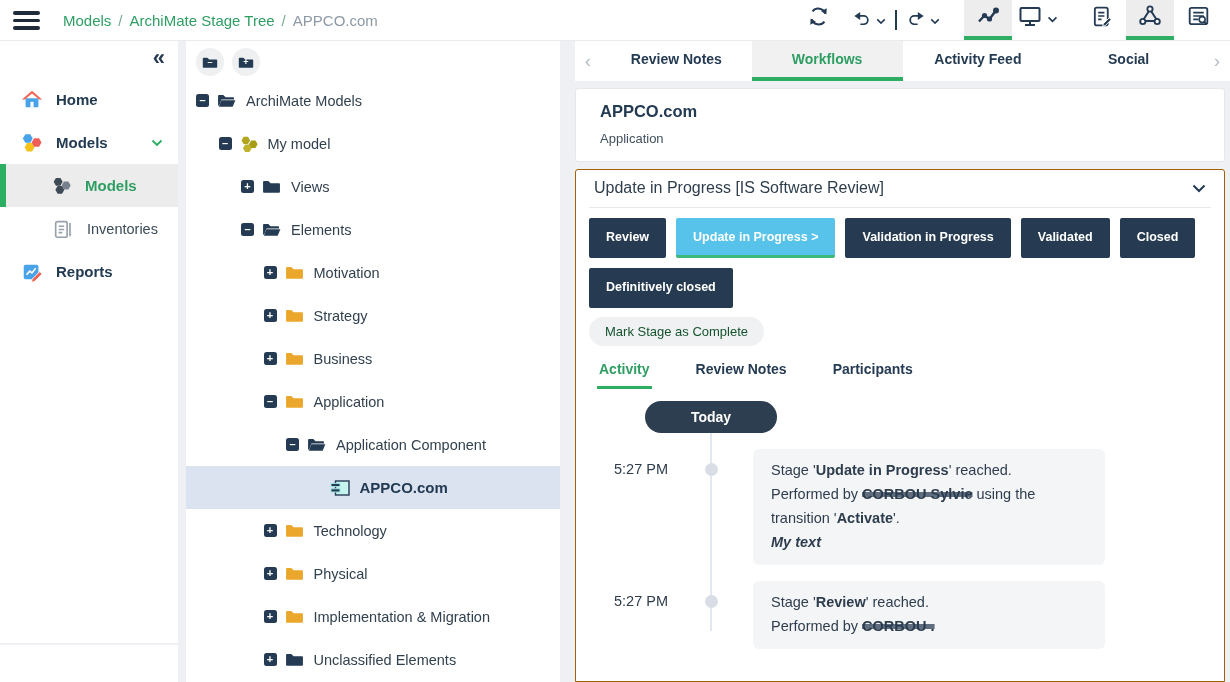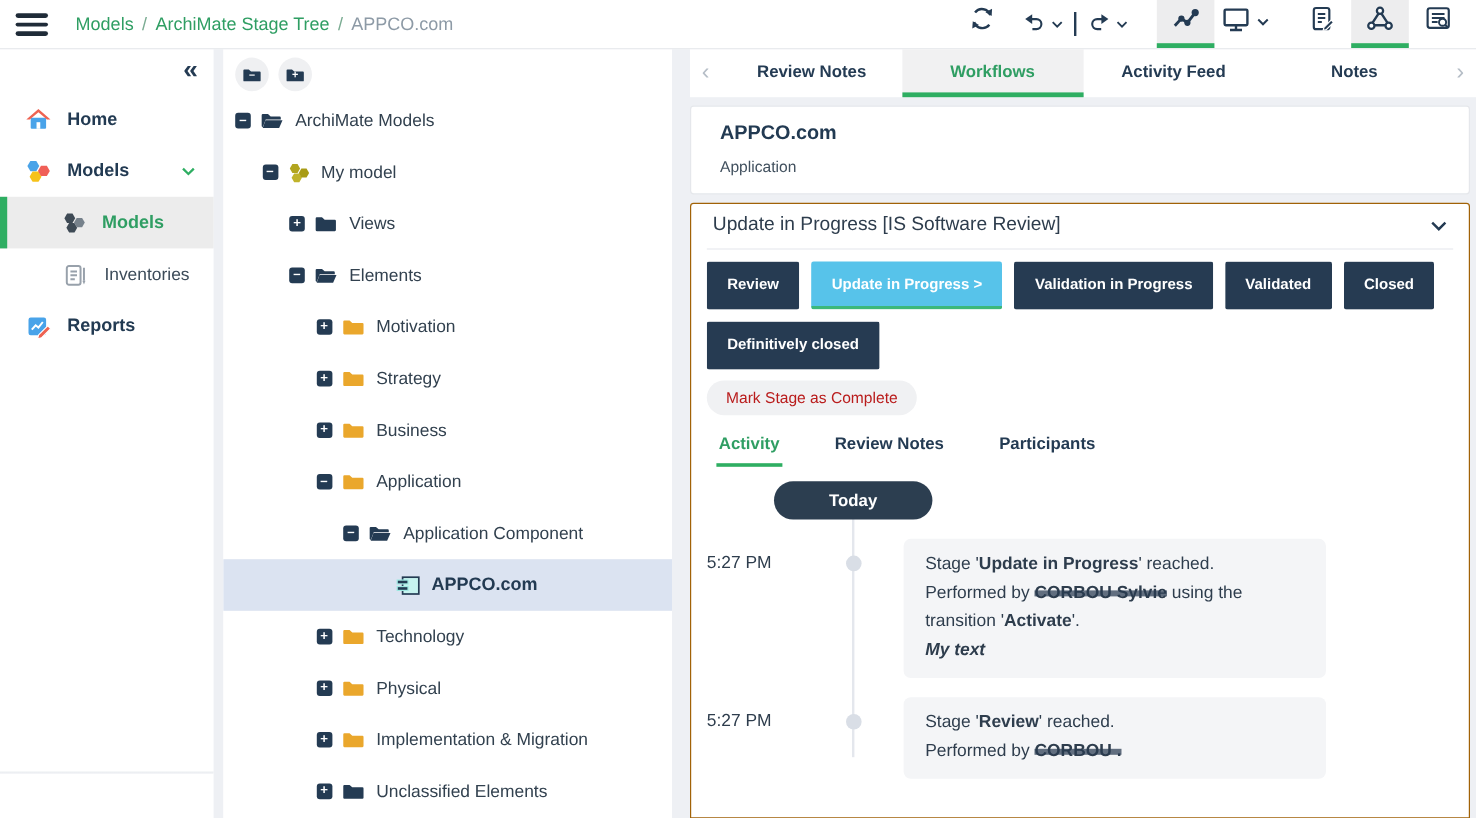--- a/index.html
+++ b/index.html
@@ -61,31 +61,31 @@
   .el-type { font-size:13px; color:#41505e; margin-top:10px; }
   .wf-card { background:#fff; border:1px solid #a16207; border-radius:3px 3px 0 0; margin-right:5px; flex:1;
     padding:0 13px; overflow:hidden; display:flex; flex-direction:column; }
   .wf-header { display:flex; align-items:center; justify-content:space-between; padding:9px 5px 10px;
     font-size:16px; color:#2e3d4d; border-bottom:1px solid #e8eaee; cursor:pointer; }
   .stage-row { margin-top:10px; display:flex; flex-wrap:wrap; gap:10px; }
   .stage { background:#263b52; color:#fff; font-size:12.5px; font-weight:bold; padding:12px 17px 11px;
     border-radius:2px; border-bottom:3px solid transparent; cursor:pointer; white-space:nowrap; }
   .stage.active { background:#57c3ea; border-bottom-color:#3cb87a; }
   .mark-pill { margin-top:9px; align-self:flex-start; background:#f0f1f3; border-radius:16px;
-    padding:7px 16px; font-size:13px; color:#b91c1c; cursor:pointer; }
+    padding:7px 16px; font-size:13px; color:#14532d; cursor:pointer; }
   .subtabs { margin-top:10px; display:flex; gap:42px; padding:0 8px; }
   .subtab { font-size:14px; font-weight:bold; color:#243b53; padding:5px 2px 9px; border-bottom:3px solid transparent; cursor:pointer; }
   .subtab.active { color:#2f9e63; border-bottom-color:#2eae62; }
   .timeline { position:relative; margin-top:12px; flex:1; }
   .tl-line { position:absolute; left:121px; top:8px; width:2px; height:222px; background:#e4e7ed; }
   .today-pill { position:relative; margin-left:56px; width:132px; text-align:center; background:#2c3e50;
     color:#fff; font-size:14px; font-weight:bold; padding:8px 0; border-radius:17px; }
   .entries { margin-top:16px; }
   .entry { display:flex; position:relative; margin-bottom:16px; }
-  .entry-time { width:104px; text-align:left; padding-top:12px; font-size:14.5px; color:#2e3d4d; flex:none; }
+  .entry-time { width:104px; text-align:center; padding-top:12px; font-size:14.5px; color:#2e3d4d; flex:none; }
   .entry-dot { position:absolute; left:115.5px; top:14px; width:13px; height:13px; border-radius:50%; background:#d9dee6; }
   .entry-card { margin-left:60px; width:352px; background:#f4f5f7; border-radius:6px;
     padding:9px 18px 11px; font-size:14.5px; color:#2e3d4d; line-height:24px; }
   .b { font-weight:bold; }
   .bi { font-weight:bold; font-style:italic; }
   .red { font-weight:bold; text-decoration:line-through; text-decoration-thickness:5px;
     text-decoration-color:rgba(40,58,80,.72); }
 </style>
 </head>
 <body>
@@ -396,21 +396,21 @@
       </div>
     </div>
 </div>
 
 <div class="rpanel">
   <div class="ptabs" id="ptabs">
       <div class="ptab-arrow">‹</div>
       <div class="ptab">Review Notes</div>
       <div class="ptab active">Workflows</div>
       <div class="ptab">Activity Feed</div>
-      <div class="ptab">Notes</div>
+      <div class="ptab">Social</div>
       <div class="ptab-arrow">›</div>
     </div>
 
   <div class="el-card">
     <div class="el-name">APPCO.com</div>
     <div class="el-type">Application</div>
   </div>
 
   <div class="wf-card">
     <div class="wf-header">

